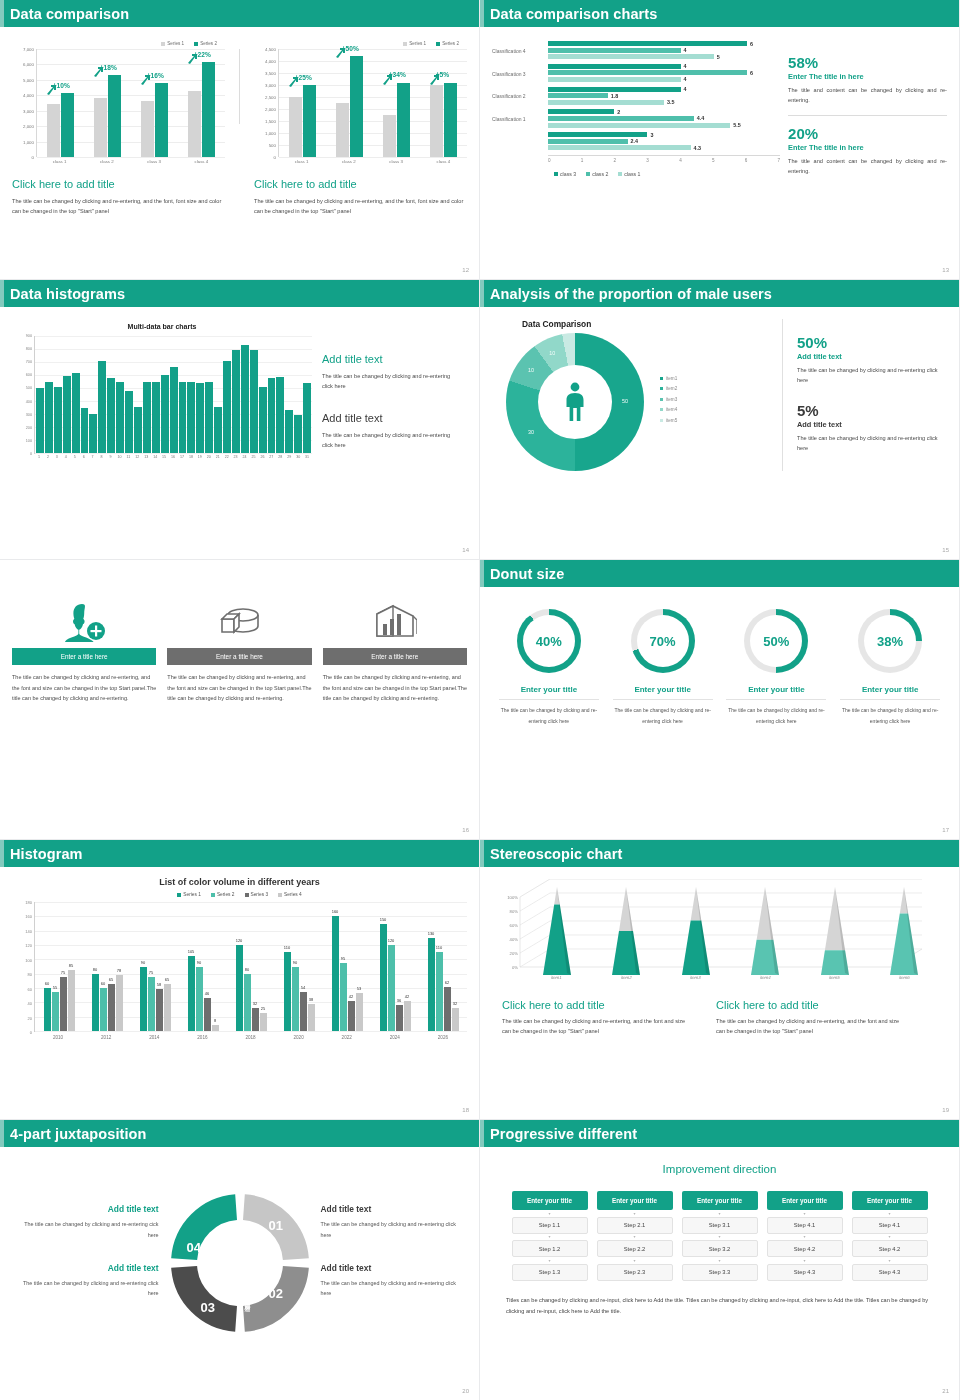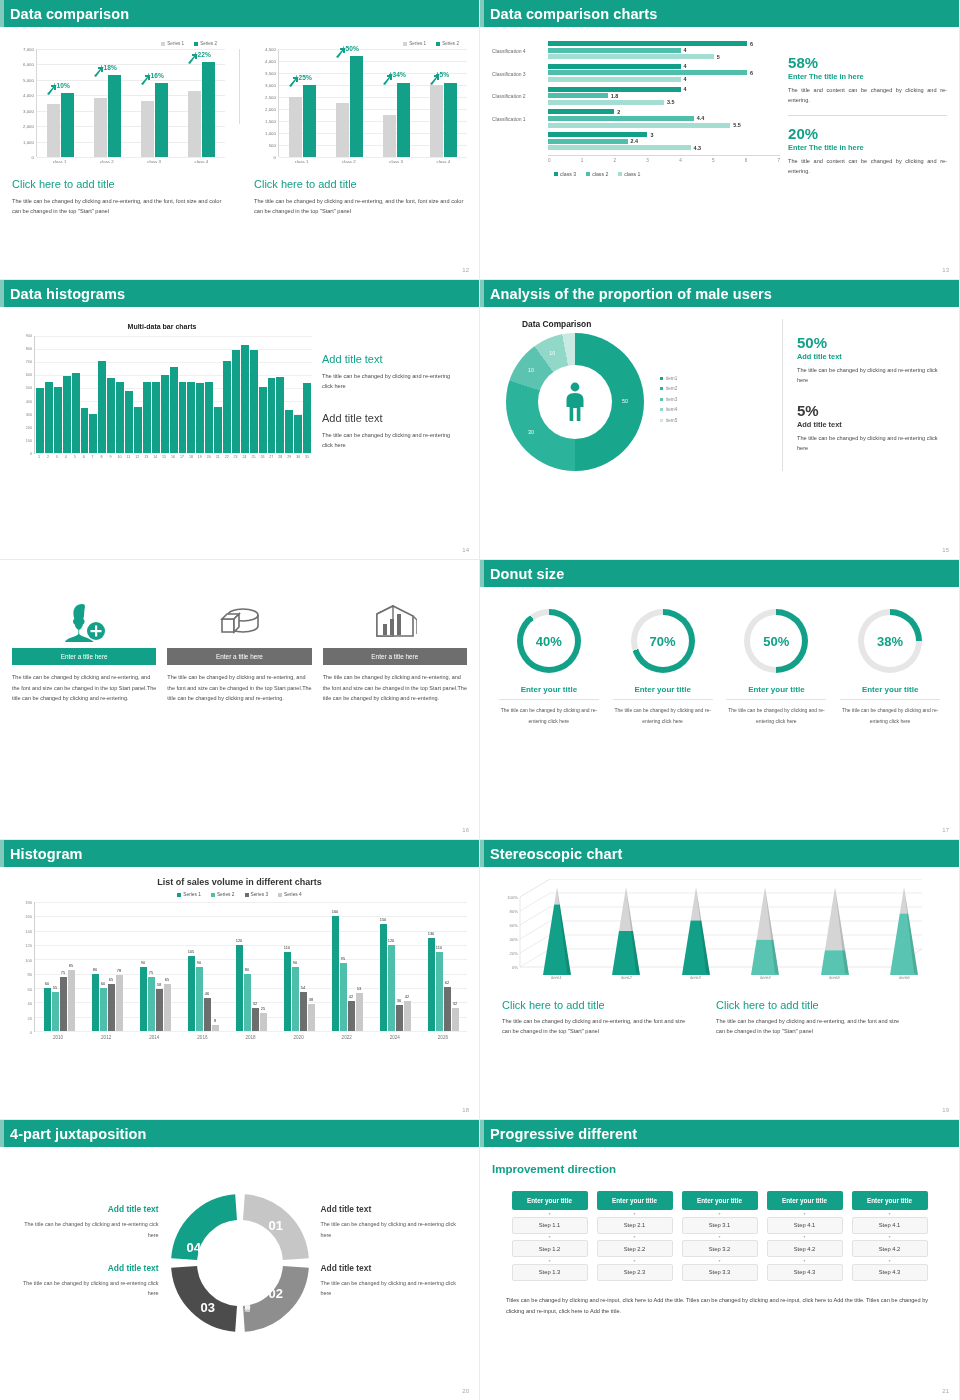--- a/index.html
+++ b/index.html
@@ -141,21 +141,21 @@
   .s20 h4 { font-size:8.4px; margin-bottom:5px; }
   .s20 p { font-size:5.4px; color:#555; line-height:2.0; }
   .s20 .blk { margin-bottom:22px; }
   .ring4 { width:150px; height:150px; position:relative; margin:0 6px; }
   .ring4 .c { position:absolute; left:50%; top:50%; transform:translate(-50%,-50%); width:66px; height:66px; background:#fff; border-radius:50%; }
   .qnum { position:absolute; font-size:13px; font-weight:bold; color:#fff; }
   .qcn { position:absolute; font-size:6px; color:#fff; letter-spacing:1px; }
 
   
   .s21 { padding-top:16px; }
-  .s21 h3 { font-size:11.5px; font-weight:bold; color:#12a188; margin-bottom:16px; }
+  .s21 h3 { text-align:center; font-size:11.5px; font-weight:normal; color:#12a188; margin-bottom:16px; }
   .steps { display:flex; justify-content:center; gap:9px; }
   .stepcol { width:76px; }
   .stephd { background:#12a188; color:#fff; font-size:6.4px; text-align:center; padding:6px 0; border-radius:2px; font-weight:bold;}
   .stepcell { background:#f7f7f7; border:0.6px solid #e2e2e2; font-size:5.8px; color:#444; text-align:center; padding:4.5px 0; border-radius:2px; }
   .conn { text-align:center; font-size:4px; color:#b8b8b8; line-height:0.9; padding:1.5px 0; }
   .s21-foot { font-size:5.6px; color:#444; line-height:2.0; margin-top:14px; padding:0 14px; }
 </style>
 </head>
 <body>
 
@@ -734,21 +734,21 @@
     </div>
     <div class="pg">17</div>
   </div>
 
   <div class="slide">
     <div class="hdr">
         <h2>Histogram</h2>
       </div>
     <div class="body">
       <div class="s18">
-        <h3>List of sales volume in different charts</h3>
+        <h3>List of color volume in different years</h3>
         <div class="s18-legend" id="s18legend">
             <span>
               <i class="lg-sw k1"></i>
               <em style="font-style: normal;">Series 1</em>
             </span>
             <span>
               <i class="lg-sw k2"></i>
               <em style="font-style: normal;">Series 2</em>
             </span>
             <span>

